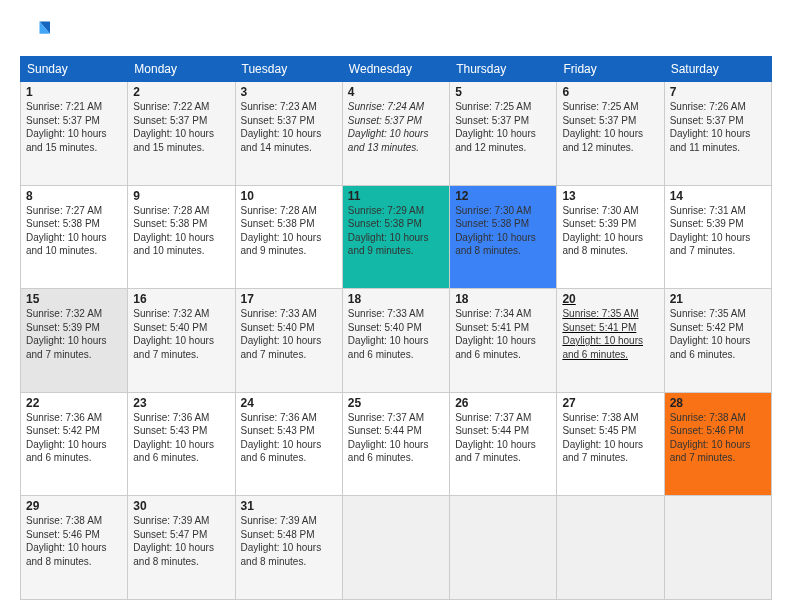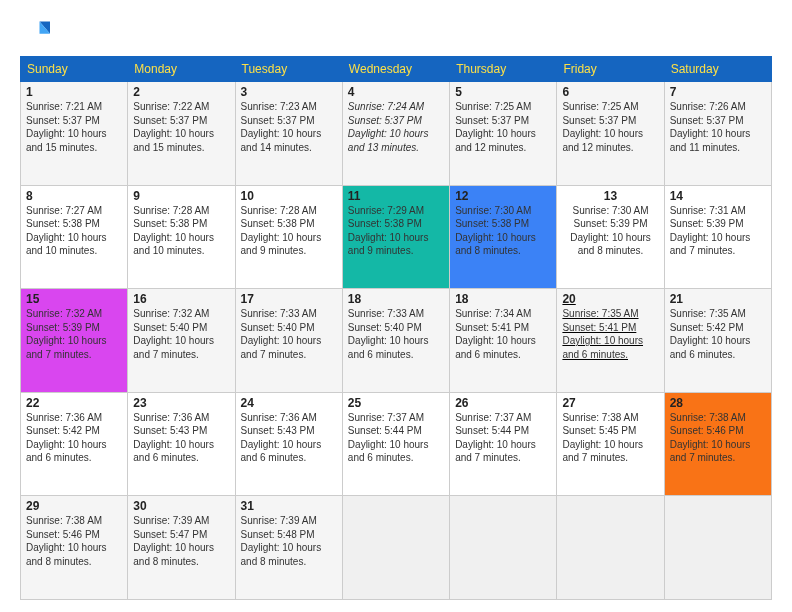--- a/index.html
+++ b/index.html
@@ -55,21 +55,21 @@
       margin-top: 2px;
     }
     .calendar {
       flex: 1;
       border-collapse: collapse;
       width: 100%;
       font-size: 10px;
     }
     .calendar th {
       background: #1565c0;
-      color: #fde047;
+      color: #ffffff;
       text-align: left;
       padding: 5px 6px;
       font-size: 12px;
       font-weight: normal;
       border: 1px solid #1565c0;
     }
     .calendar td {
       border: 1px solid #ccc;
       vertical-align: top;
       padding: 3px 5px;
@@ -212,37 +212,37 @@
 Daylight: 10 hours
 and 9 minutes.</div>
           </td>
           <td style="background: #3b82f6;">
             <span class="day-num">12</span>
             <div class="day-info" style="white-space: pre-line;">Sunrise: 7:30 AM
 Sunset: 5:38 PM
 Daylight: 10 hours
 and 8 minutes.</div>
           </td>
-          <td style="background: rgb(255, 255, 255); text-align: center;">
+          <td style="background: rgb(255, 255, 255);">
             <span class="day-num">13</span>
             <div class="day-info" style="white-space: pre-line;">Sunrise: 7:30 AM
 Sunset: 5:39 PM
 Daylight: 10 hours
 and 8 minutes.</div>
           </td>
           <td style="background: rgb(255, 255, 255);">
             <span class="day-num">14</span>
             <div class="day-info" style="white-space: pre-line;">Sunrise: 7:31 AM
 Sunset: 5:39 PM
 Daylight: 10 hours
 and 7 minutes.</div>
           </td>
         </tr>
         <tr>
-          <td style="background: #d946ef;">
+          <td style="background: #e5e5e5;">
             <span class="day-num">15</span>
             <div class="day-info" style="white-space: pre-line;">Sunrise: 7:32 AM
 Sunset: 5:39 PM
 Daylight: 10 hours
 and 7 minutes.</div>
           </td>
           <td style="background: rgb(245, 245, 245);">
             <span class="day-num">16</span>
             <div class="day-info" style="white-space: pre-line;">Sunrise: 7:32 AM
 Sunset: 5:40 PM

